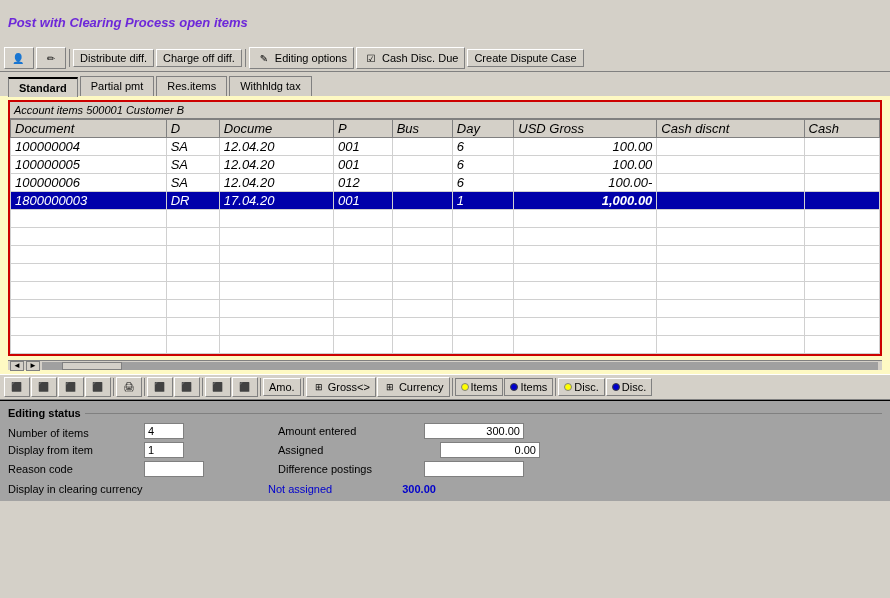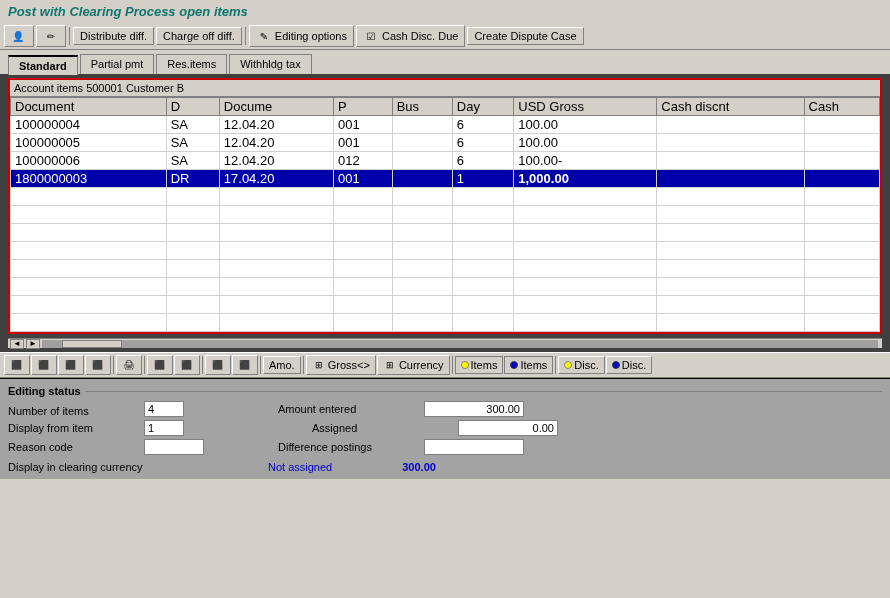--- a/index.html
+++ b/index.html
@@ -6,24 +6,24 @@
     body {
       font-family: Arial, sans-serif;
       font-size: 11px;
       background: #d4d0c8;
       width: 890px;
       height: 598px;
       overflow: hidden;
     }
     .title-bar {
       background: #d4d0c8;
-      padding: 4px 8px;
+      padding: 15px 8px;
       font-size: 13px;
       font-weight: bold;
-      color: #0f766e;
+      color: #6d28d9;
       font-style: italic;
     }
     .toolbar {
       background: #d4d0c8;
       padding: 2px 4px;
       display: flex;
       align-items: center;
       gap: 2px;
       border-bottom: 1px solid #808080;
     }
@@ -63,22 +63,23 @@
       font-size: 11px;
     }
     .tab.active {
       background: #d4d0c8;
       border-top: 2px solid #000;
       font-weight: bold;
       position: relative;
       top: 1px;
     }
     .main-content {
-      background: #404040;
+      background: #fef9c3;
       padding: 4px 8px;
+      font-style: italic;
     }
     .account-section {
       border: 2px solid #cc0000;
       background: #ffffff;
       margin-bottom: 4px;
     }
     .account-header {
       background: #d4d0c8;
       padding: 2px 4px;
       font-size: 11px;
@@ -103,21 +104,21 @@
       height: 16px;
       white-space: nowrap;
     }
     .data-table tr.highlighted td {
       background: #0000aa;
       color: #ffffff;
     }
     .data-table tr:not(.highlighted) td {
       background: #ffffff;
     }
-    .col-right { }
+    .col-right { text-align: right; }
     .empty-rows td { background: #ffffff; height: 16px; }
     .scrollbar-area {
       height: 10px;
       background: #d4d0c8;
       border-top: 1px solid #808080;
       display: flex;
       align-items: center;
       padding: 0 2px;
     }
     .scroll-arrows {
@@ -559,21 +560,21 @@
         <span class="status-label" style="width:130px;">Reason code</span>
         <input class="status-input" value="" style="width: 60px;">
       </div>
     </div>
 
     <div style="display: flex; flex-direction: column; gap: 3px; min-width: 280px;">
       <div style="display: flex; align-items: center; gap: 6px;">
         <span class="status-label" style="width:140px;">Amount entered</span>
         <input class="status-input-wide" value="300.00" readonly="" style="">
       </div>
-      <div style="display: flex; align-items: center; gap: 6px; justify-content: flex-end;">
+      <div style="display: flex; align-items: center; gap: 22px;">
         <span class="status-label" style="width:140px;">Assigned</span>
         <input class="status-input-wide" value="0.00" readonly="" style="">
       </div>
       <div style="display: flex; align-items: center; gap: 6px;">
         <span class="status-label" style="width:140px;">Difference postings</span>
         <input class="status-input-wide" value="" style="">
       </div>
     </div>
   </div>
 

